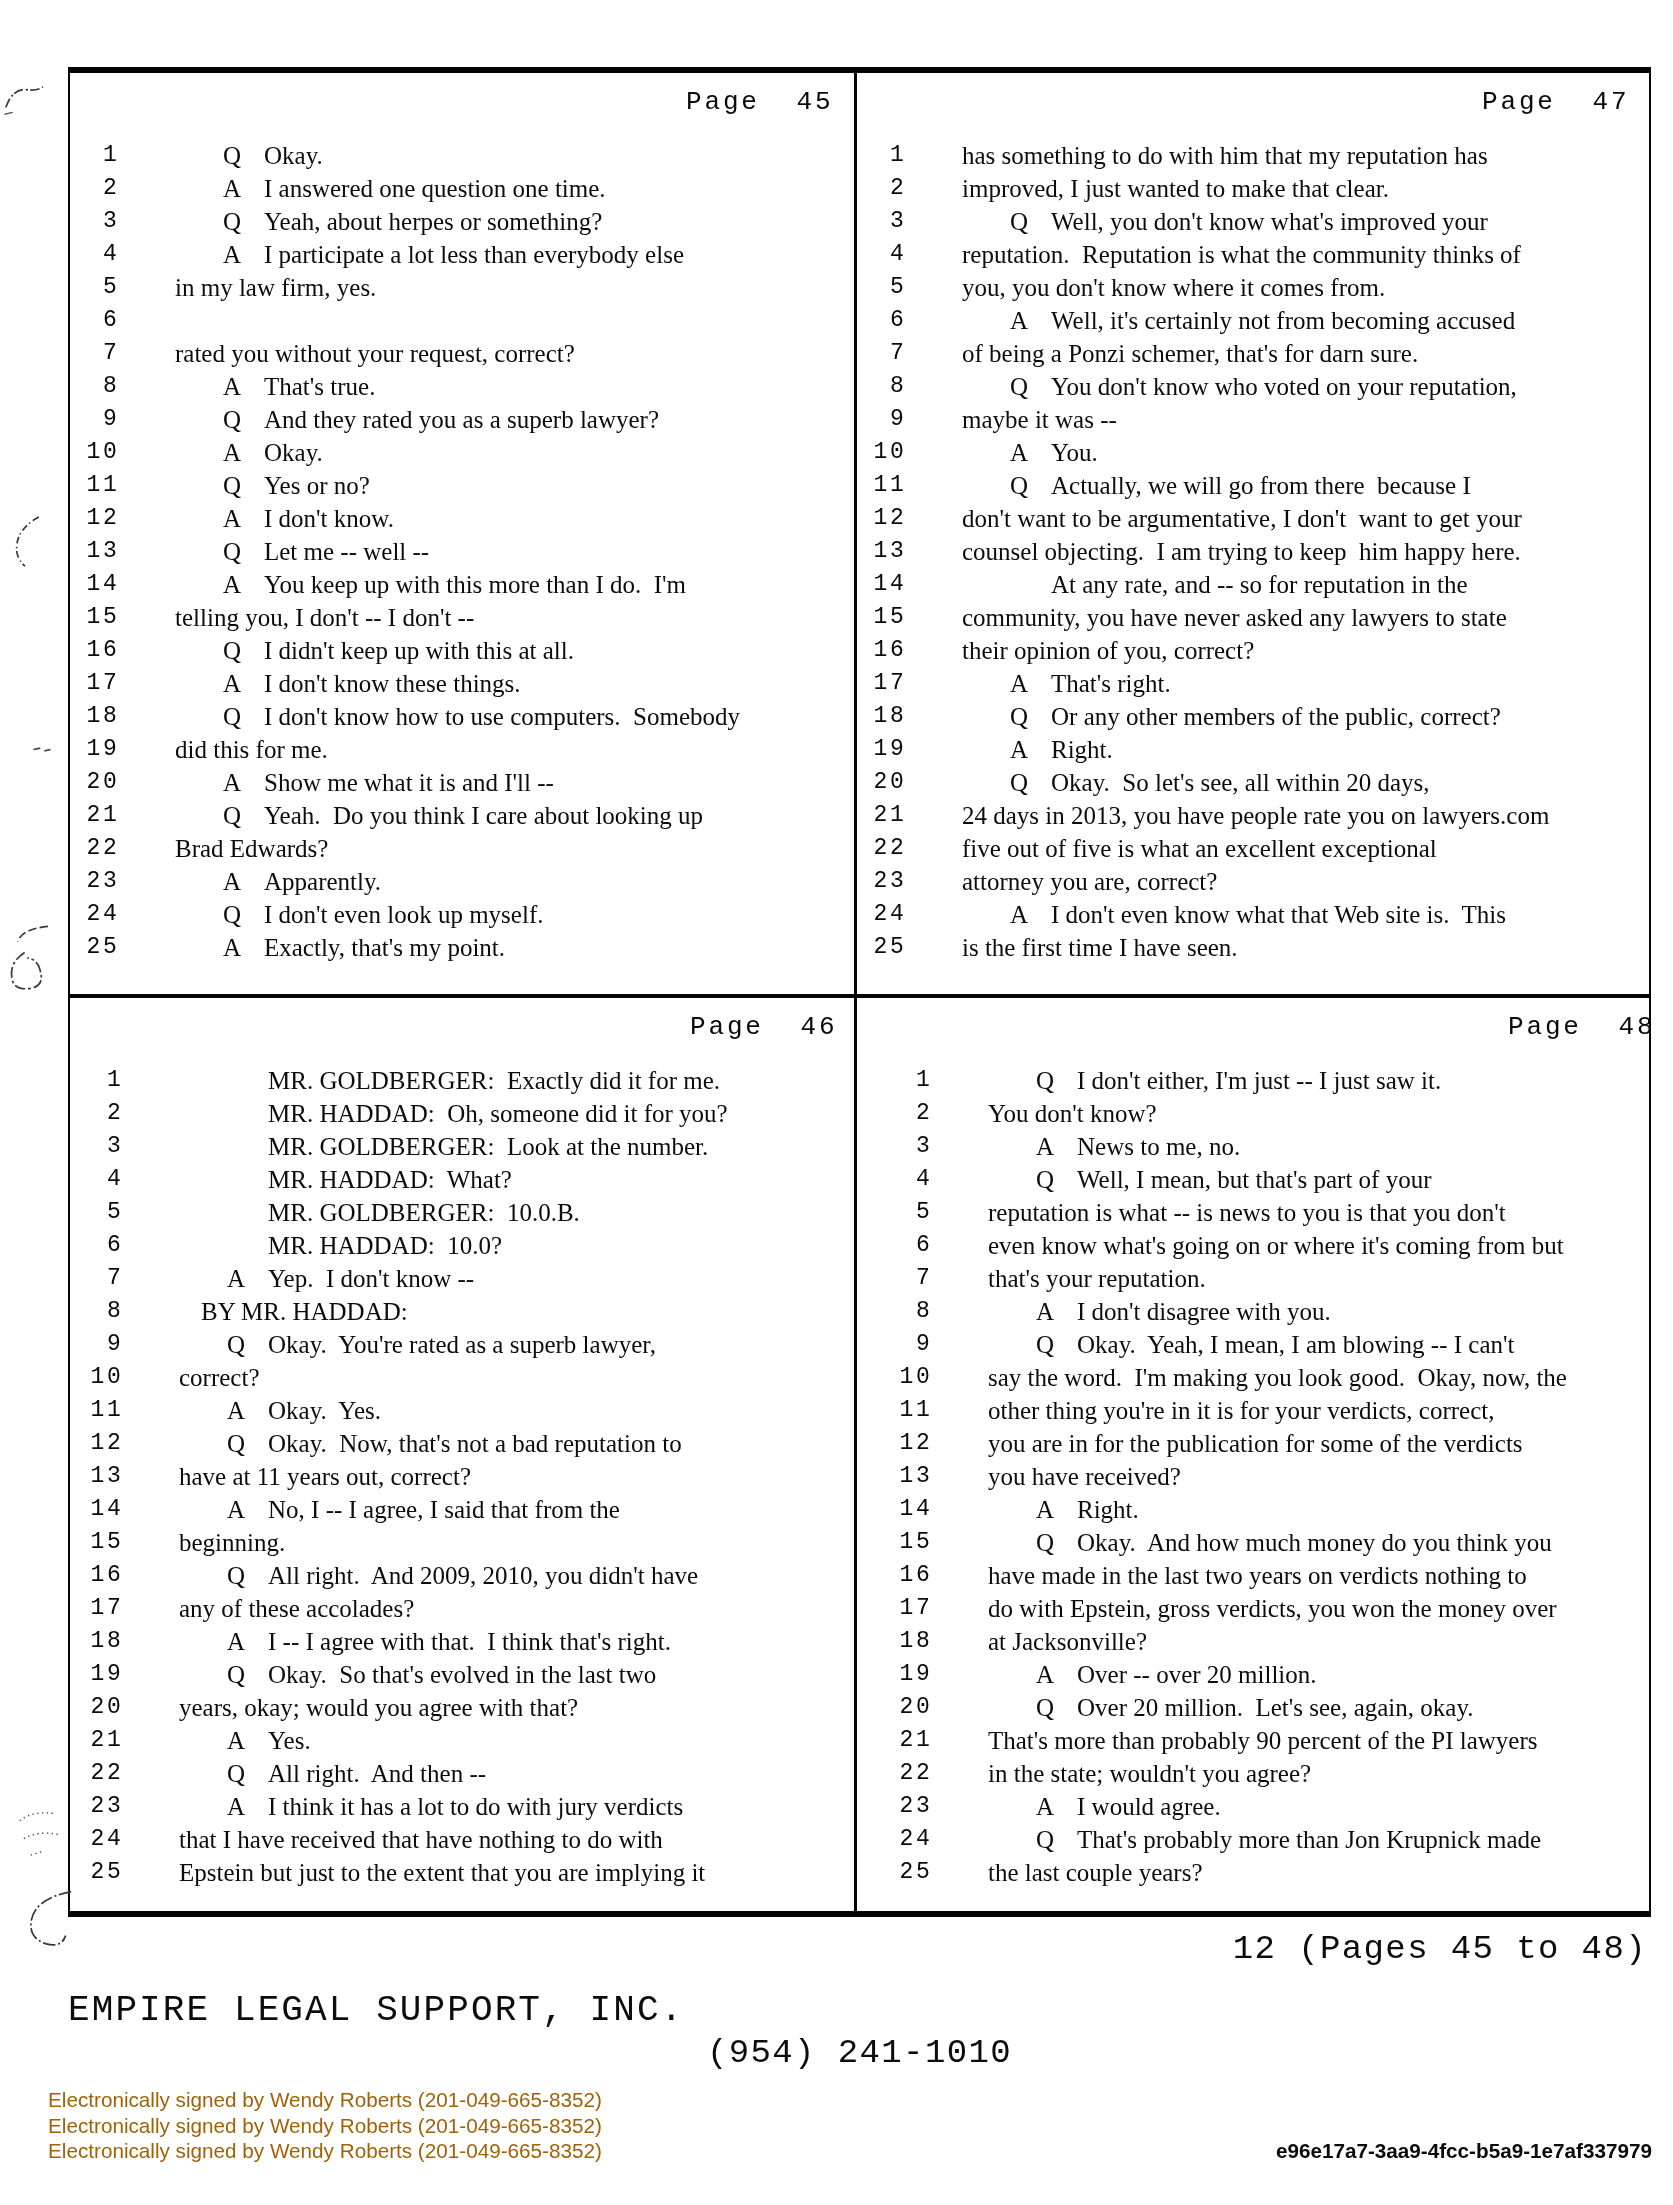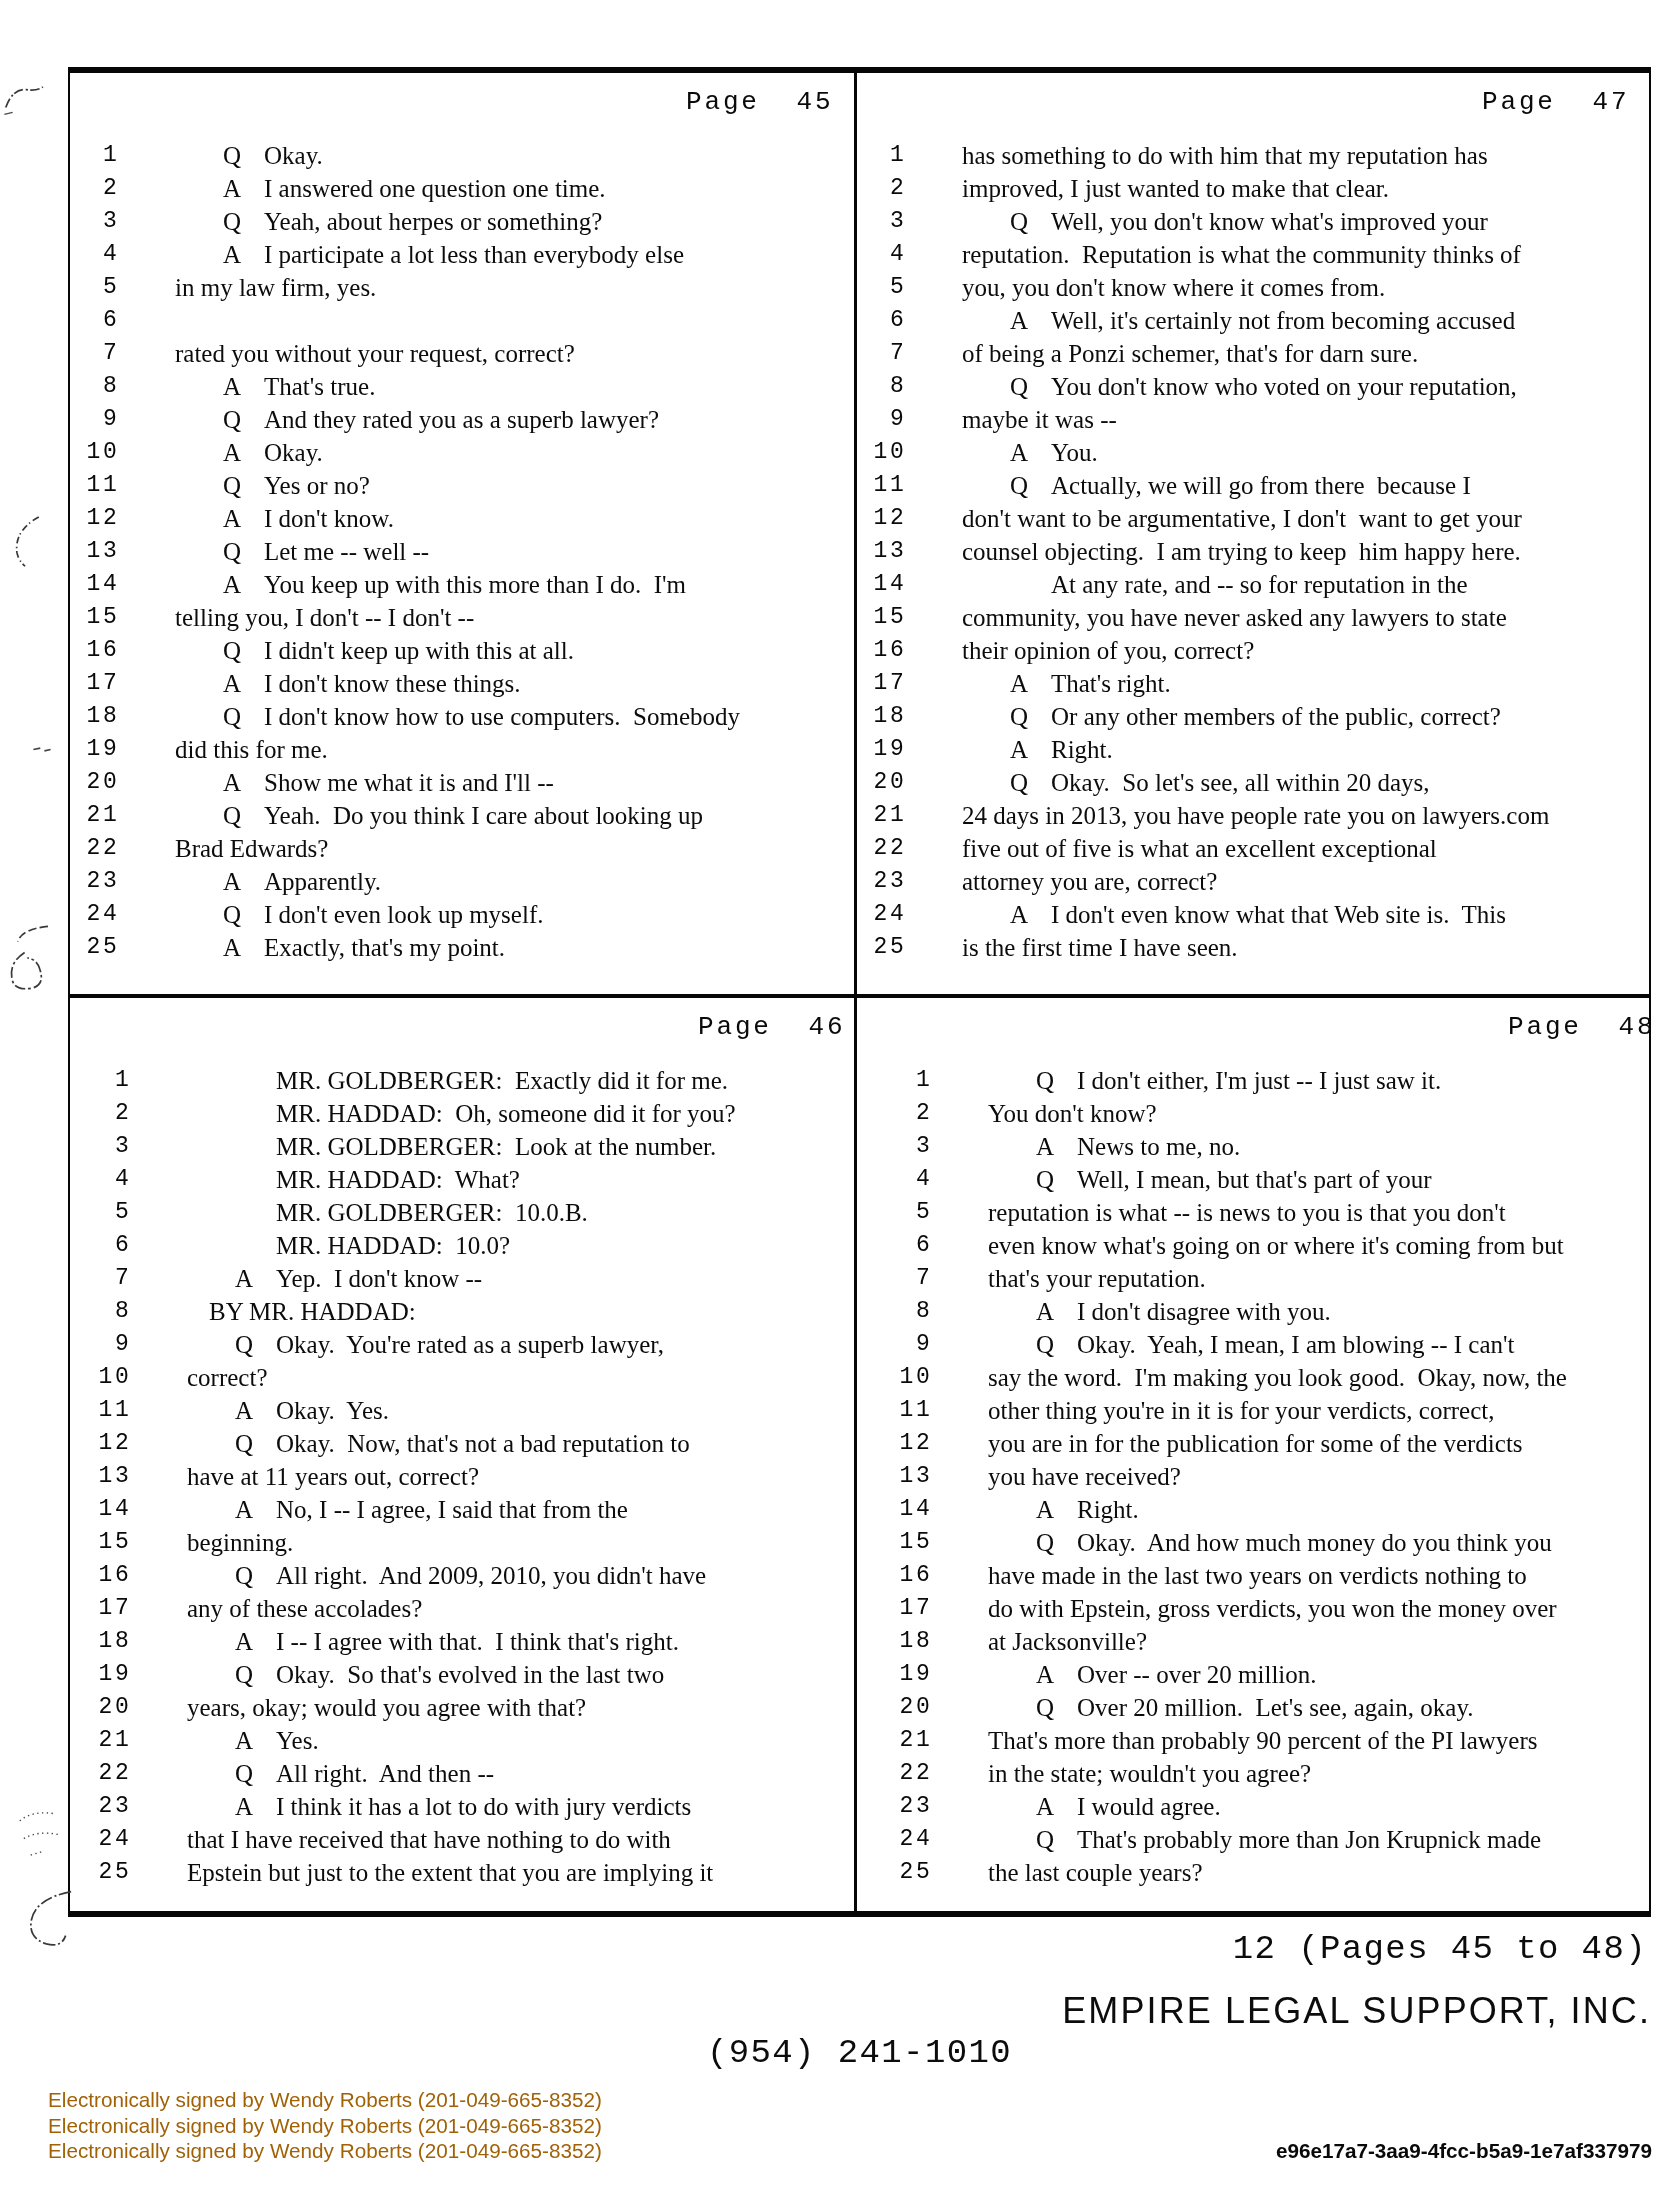--- a/index.html
+++ b/index.html
@@ -8,21 +8,21 @@
 
   
   .sheet { position:absolute; left:68px; top:67px; width:1583px; height:1850px;
            border:2.8px solid #060606; border-top-width:6.2px; border-bottom-width:6.9px; }
   .vdivider { position:absolute; top:0; bottom:0; left:784px; width:3.4px; background:#060606; }
   .hdivider { position:absolute; left:0; right:0; top:921px; height:4.1px; background:#060606; }
 
   .page { position:absolute; width:784px; height:921px; }
   .page.tl { left:0px;    top:0px; }
   .page.tr { left:787px; top:0px; width:793px; }
-  .page.bl { left:12px;    top:925px; }
+  .page.bl { left:4px;    top:925px; }
   .page.br { left:787px; top:925px; width:793px;margin-left:26px; }
 
   .page-header { position:absolute; top:13.8px; left:0; right:20.7px; text-align:right;
                  font-family:"Liberation Mono","DejaVu Sans Mono",monospace;
                  font-size:26px; letter-spacing:2.8px; white-space:pre; color:#0a0a0a; }
   .lines { position:absolute; left:0; right:0; top:66px; }
 
   .line { position:relative; height:33px; line-height:33px; white-space:pre; }
   .ln   { position:absolute; left:9.6px; width:40px; text-align:right;
           font-family:"Liberation Mono","DejaVu Sans Mono",monospace;
@@ -32,22 +32,22 @@
   .lt.by       { left:127px; }
   .lt.qa       { left:153px; }
   .lt.colloquy { left:194px; }
   .lt.para     { left:194px; }
   .qm  { display:inline-block; width:41px; }
 
   
   .footer-pageinfo { position:absolute; left:0; width:1647px; top:1930px; text-align:right;
                      font-family:"Liberation Mono","DejaVu Sans Mono",monospace;
                      font-size:34px; letter-spacing:1.4px; white-space:pre; }
-  .footer-company  { position:absolute; left:68px; width:1583px; top:1990px; text-align:right;
-                     font-family:Liberation Sans, sans-serif;
+  .footer-company  { position:absolute; left:68px; width:1583px; top:1990px; text-align:left;
+                     font-family:Liberation Mono, monospace;
                      font-size:36px; letter-spacing:2.1px; }
   .footer-phone    { position:absolute; left:68px; width:1583px; top:2034px; text-align:center;
                      font-family:"Liberation Mono","DejaVu Sans Mono",monospace;
                      font-size:34px; letter-spacing:1.4px; }
   .signatures { position:absolute; left:48px; top:2087px;
                 font-family:"Liberation Sans", sans-serif; font-weight:400; font-size:20.7px;
                 line-height:25.5px; color:#a16207; }
   .doc-id { position:absolute; right:22px; top:2139px;
             font-family:"Liberation Sans", sans-serif; font-weight:700; font-size:20.7px; color:#090909; }
 

